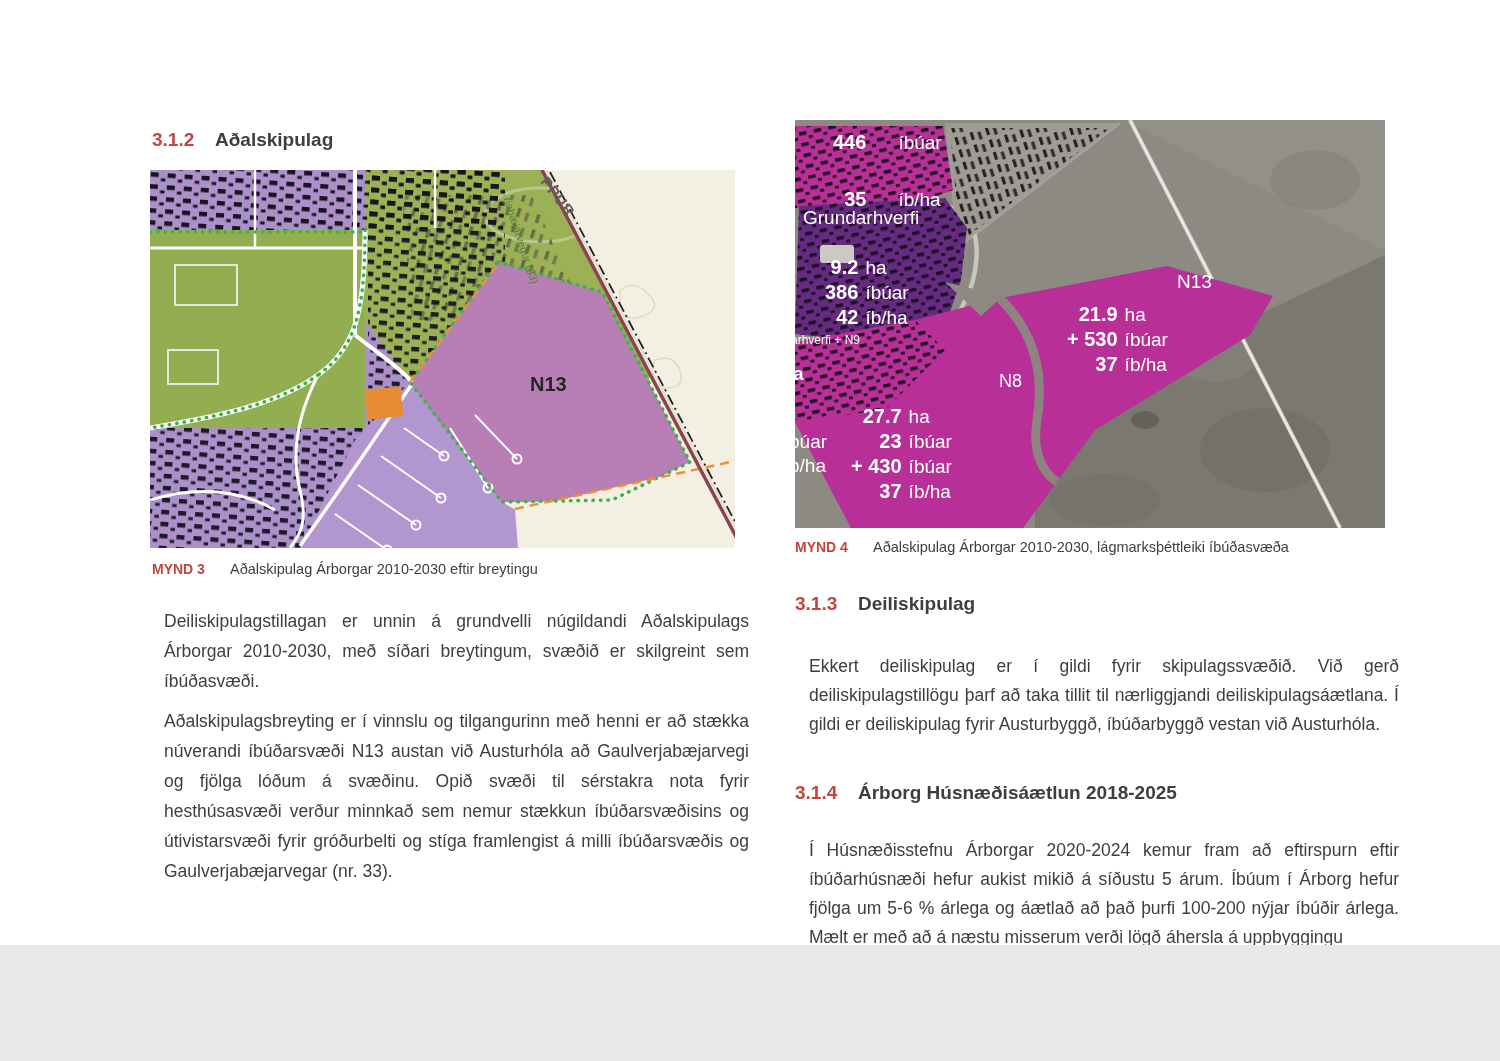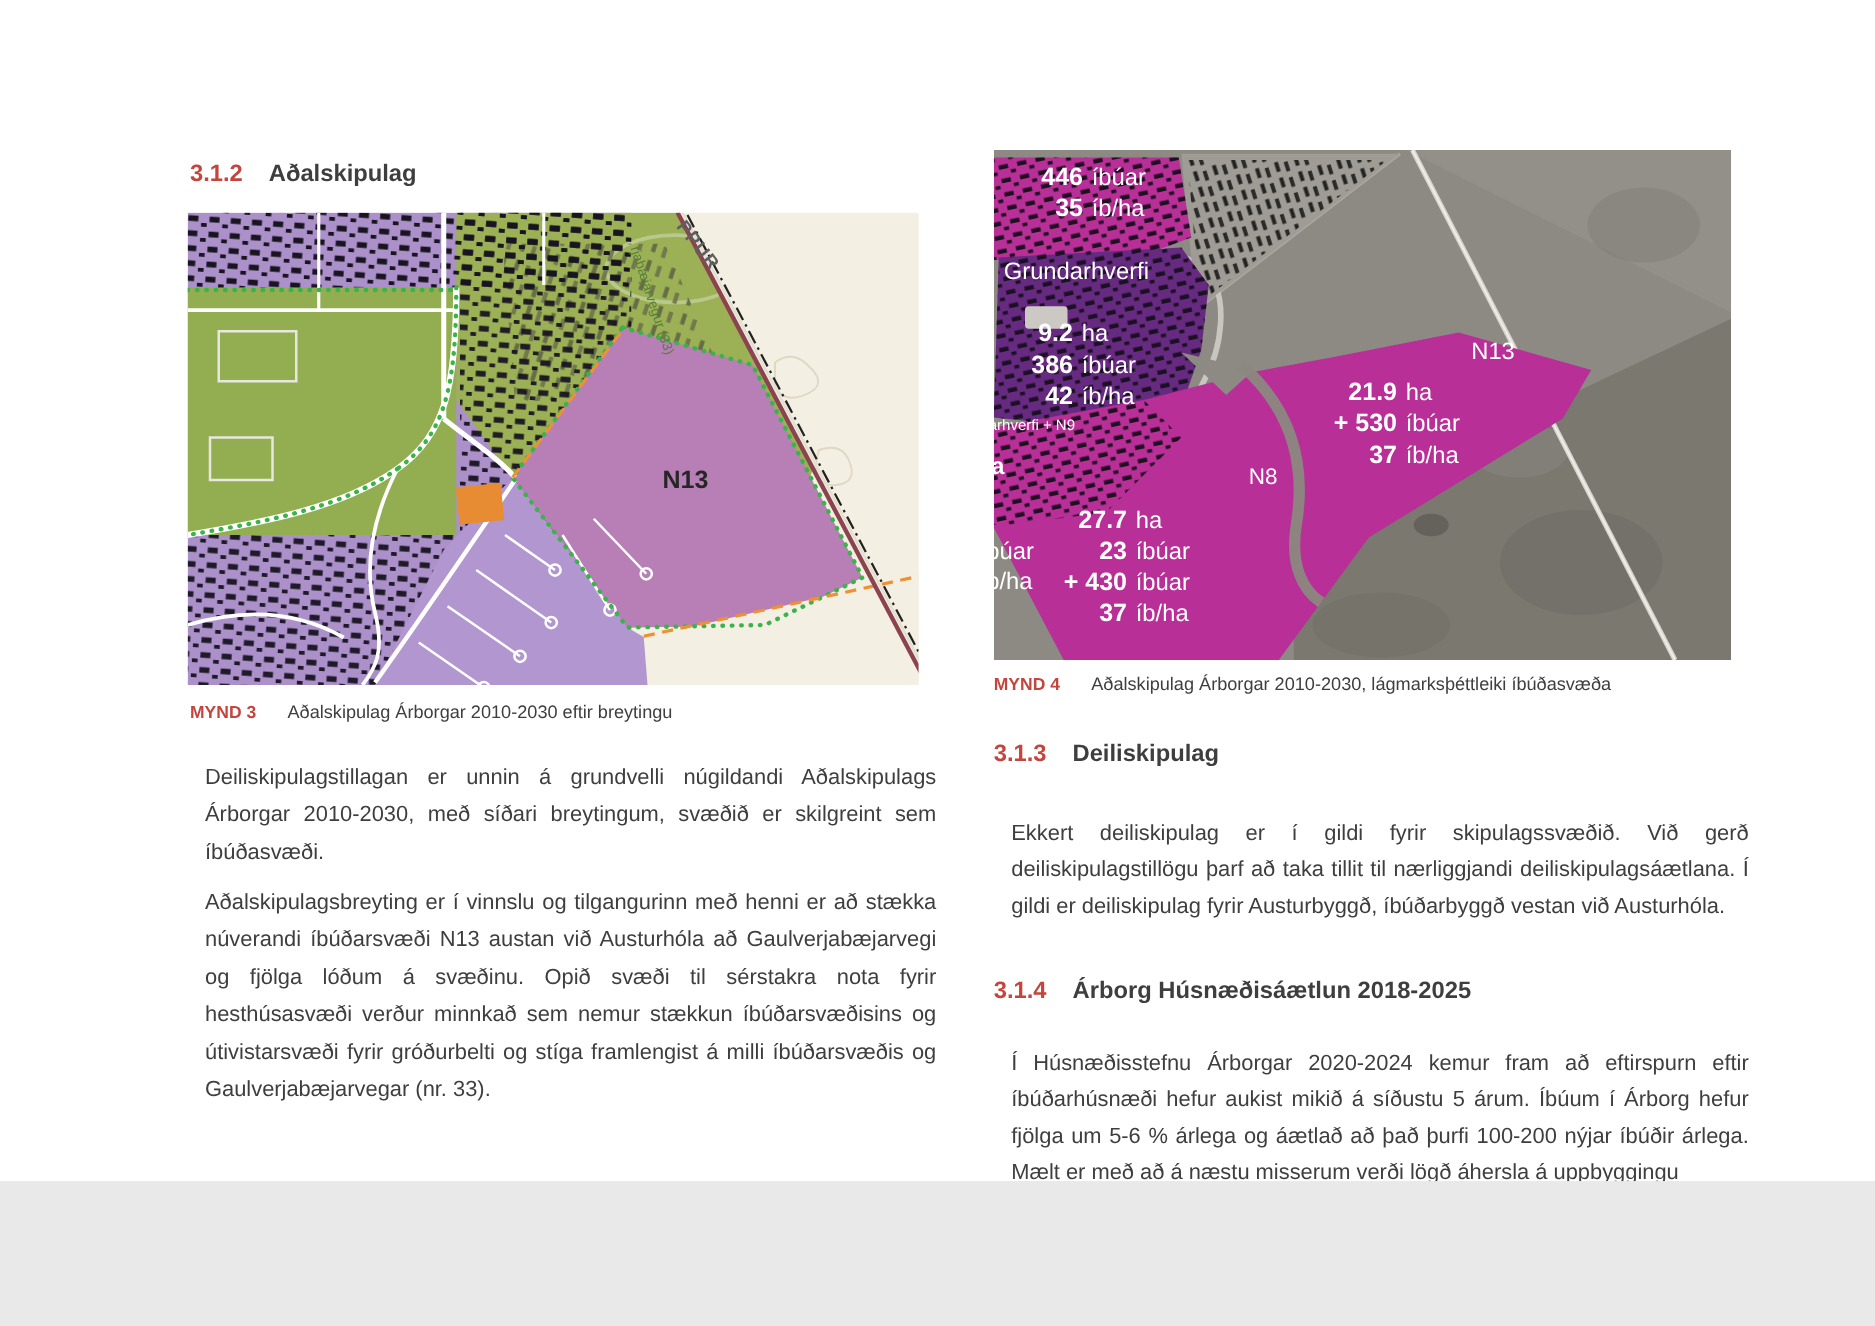--- a/index.html
+++ b/index.html
@@ -179,21 +179,21 @@
         <polygon points="4,86 150,78 172,108 166,160 148,212 58,220 0,214" fill="url(#pbB)" opacity="0.85"></polygon>
         <rect x="25" y="125" width="34" height="18" rx="3" fill="#ccc9c4"></rect>
         <polygon points="0,222 120,200 205,178 270,166 372,146 478,176 455,215 300,310 228,408 56,408 0,302" fill="#b72f97"></polygon>
         <polygon points="0,222 120,200 150,230 90,290 10,300 0,300" fill="url(#pbB)" opacity="0.9"></polygon>
       </g>
 
       <polygon points="150,162 208,176 186,196" fill="#8d8a83"></polygon>
       <path d="M198,172 C230,200 252,240 242,300 C237,332 247,352 262,362" stroke="#8b8880" stroke-width="9" fill="none" opacity="0.95"></path>
     </svg>
 
-    <div class="stat" style="left:38px;top:10px;">
+    <div class="stat" style="left:38px;top:10px;gap:32px;">
       <span class="sv">446</span>
         <span class="su">íbúar</span>
       <span class="sv">35</span>
         <span class="su">íb/ha</span>
     </div>
     <div class="mlab" style="left:8px;top:88px;font-size:19px;">Grundarhverfi</div>
     <div class="stat" style="left:30px;top:135px;">
       <span class="sv">9.2</span>
         <span class="su">ha</span>
       <span class="sv">386</span>

